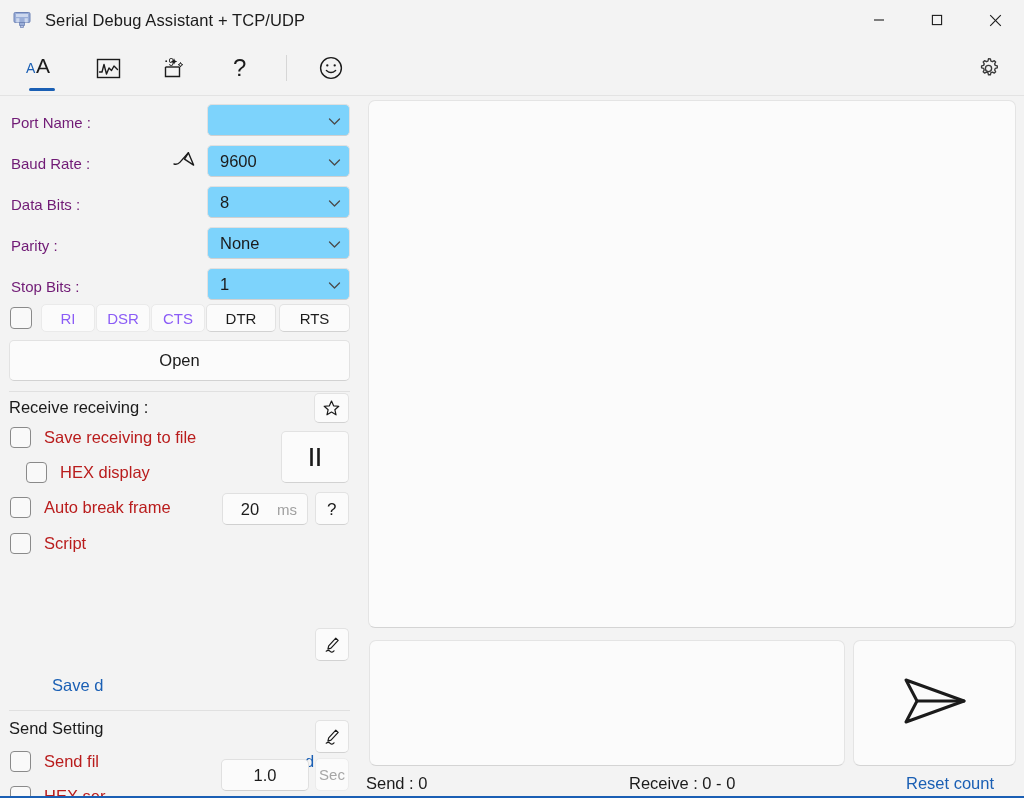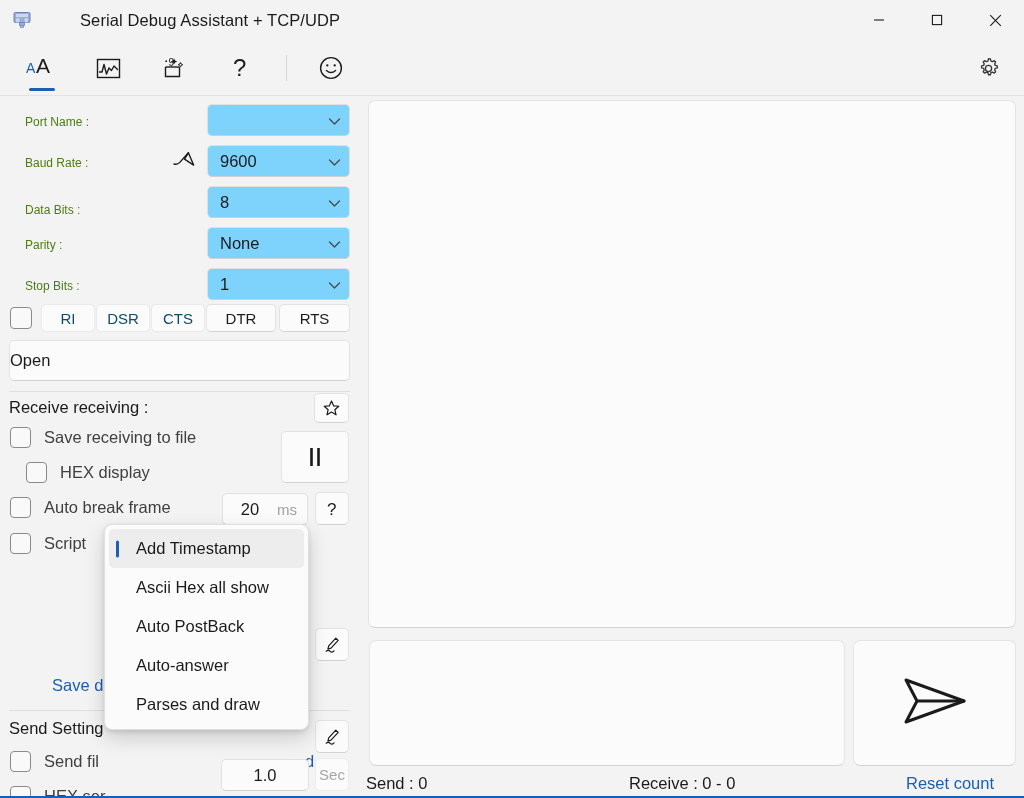--- a/index.html
+++ b/index.html
@@ -15,21 +15,21 @@
   #app {
     position: relative;
     width: 1024px; height: 798px;
     background: #f3f3f3;
   }
 
   
   .titlebar {
     position: absolute; left: 0; top: 0; width: 1024px; height: 40px;
     background: #f3f3f3;
-    display: flex; align-items: center; gap: 35px;
+    display: flex; align-items: center;
   }
   .app-icon {
     width: 22px; height: 22px; margin-left: 11px; margin-right: 12px;
     flex: 0 0 auto;
   }
   .title-text {
     font-size: 16.5px; color: #1b1b1b; letter-spacing: .1px;
   }
   .winbtns { margin-left: auto; display: flex; height: 40px; }
   .winbtn {
@@ -69,74 +69,74 @@
   }
 
   
   .leftpanel {
     position: absolute; left: 0; top: 96px; width: 358px; height: 702px;
     background: #f3f3f3;
   }
   .row {
     position: absolute; left: 0; width: 358px; display: flex; align-items: center;
   }
-  .lbl { font-size: 12px; color: #4d7c0f; padding-left: 25px; }
+  .lbl { font-size: 15px; color: #701a75; padding-left: 11px; }
 
   .combo {
     position: absolute;
     height: 32px; background: #7dd3fc;
     border: 1px solid #e0e0e0; border-bottom-color: #d0d0d0;
     border-radius: 5px;
     display: flex; align-items: center;
     padding: 0 8px 0 12px;
     font-size: 16.5px; color: #1b1b1b;
   }
   .combo .val { flex: 1 1 auto; white-space: nowrap; overflow: hidden; }
   .chev { color: #4a4a4a; flex: 0 0 auto; }
 
   .btn {
     background: #fbfbfb;
     border: 1px solid #e2e2e2; border-bottom-color: #d2d2d2;
     border-radius: 5px;
     display: flex; align-items: center; justify-content: center;
     font-size: 15px; color: #1b1b1b;
   }
-  .btn.dim { color: #0c4a6e; border-color: #eaeaea; }
+  .btn.dim { color: #8b5cf6; border-color: #eaeaea; }
 
   .sigbox {
     position: absolute;
     width: 22px; height: 22px;
     border: 1px solid #8a8a8a;
     border-radius: 4px;
     background: #f9f9f9;
   }
 
   .openbtn {
     position: absolute;
     background: #fbfbfb;
     border: 1px solid #e2e2e2; border-bottom-color: #d2d2d2;
     border-radius: 5px;
-    display: flex; align-items: center; justify-content: flex-start;
+    display: flex; align-items: center; justify-content: center;
     font-size: 16.5px; color: #1b1b1b;
   }
 
   .divider {
     position: absolute; height: 1px; background: #e0e0e0;
   }
 
   .sect-title { position: absolute; font-size: 16.5px; color: #1b1b1b; }
 
   .cbrow { position: absolute; display: flex; align-items: center; }
   .cbox {
     width: 21px; height: 21px;
     border: 1px solid #8a8a8a;
     border-radius: 4px; background: #f9f9f9;
     flex: 0 0 auto;
   }
-  .cblabel { font-size: 16.5px; color: #404040; margin-left: 13px; white-space: nowrap; }
+  .cblabel { font-size: 16.5px; color: #b91c1c; margin-left: 13px; white-space: nowrap; }
 
   .sqbtn {
     position: absolute;
     background: #fbfbfb;
     border: 1px solid #e2e2e2; border-bottom-color: #d2d2d2;
     border-radius: 5px;
     display: flex; align-items: center; justify-content: center;
     color: #1b1b1b;
   }
 
@@ -321,21 +321,21 @@
     </span>
     <div class="combo" style="left:207px;top:49px;width:143px;">
       <span class="val">9600</span>
       <span class="chev">
         <svg width="13" height="9" viewBox="0 0 13 9">
             <polyline points="1.5,2 6.5,7 11.5,2" fill="none" stroke="#4a4a4a" stroke-width="1.3" stroke-linecap="round" stroke-linejoin="round"></polyline>
           </svg>
       </span>
     </div>
 
-    <div class="row" style="top:98px;height:32px;">
+    <div class="row" style="top:92px;height:32px;">
       <span class="lbl">Data Bits :</span>
     </div>
     <div class="combo" style="left:207px;top:90px;width:143px;">
       <span class="val">8</span>
       <span class="chev">
         <svg width="13" height="9" viewBox="0 0 13 9">
             <polyline points="1.5,2 6.5,7 11.5,2" fill="none" stroke="#4a4a4a" stroke-width="1.3" stroke-linecap="round" stroke-linejoin="round"></polyline>
           </svg>
       </span>
     </div>
@@ -479,31 +479,14 @@
     </span>
   </div>
 
   <div class="statusbar">
     <span class="status-txt" style="left:366px;top:4px;">Send :  0</span>
     <span class="status-txt" style="left:629px;top:4px;">Receive :  0  -  0</span>
     <span class="status-link" style="left:906px;top:4px;">Reset count</span>
   </div>
   <div class="bottom-line"></div>
 
-  <div class="ctxmenu">
-    <div class="ctxitem active">
-      <span>Add Timestamp</span>
-    </div>
-    <div class="ctxitem">
-      <span>Ascii Hex all show</span>
-    </div>
-    <div class="ctxitem">
-      <span>Auto PostBack</span>
-    </div>
-    <div class="ctxitem">
-      <span>Auto-answer</span>
-    </div>
-    <div class="ctxitem">
-      <span>Parses and draw</span>
-    </div>
-  </div>
 
 </div>
 
 </body></html>

